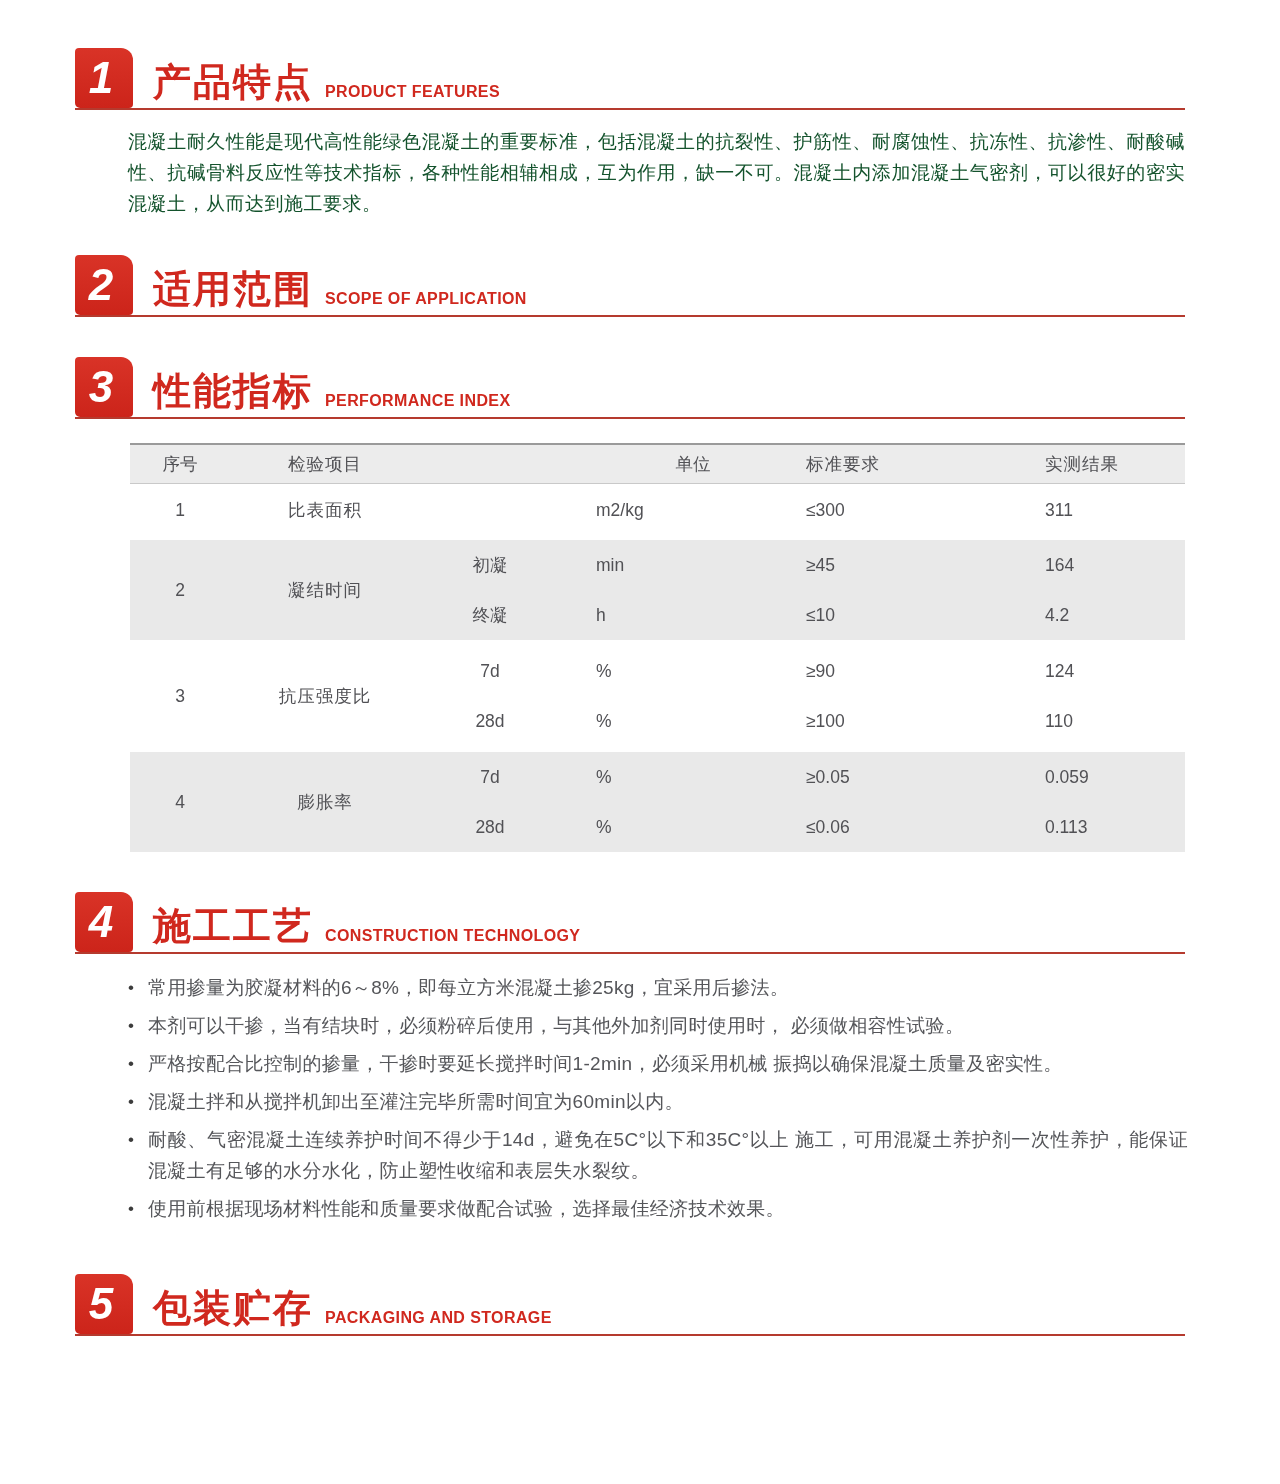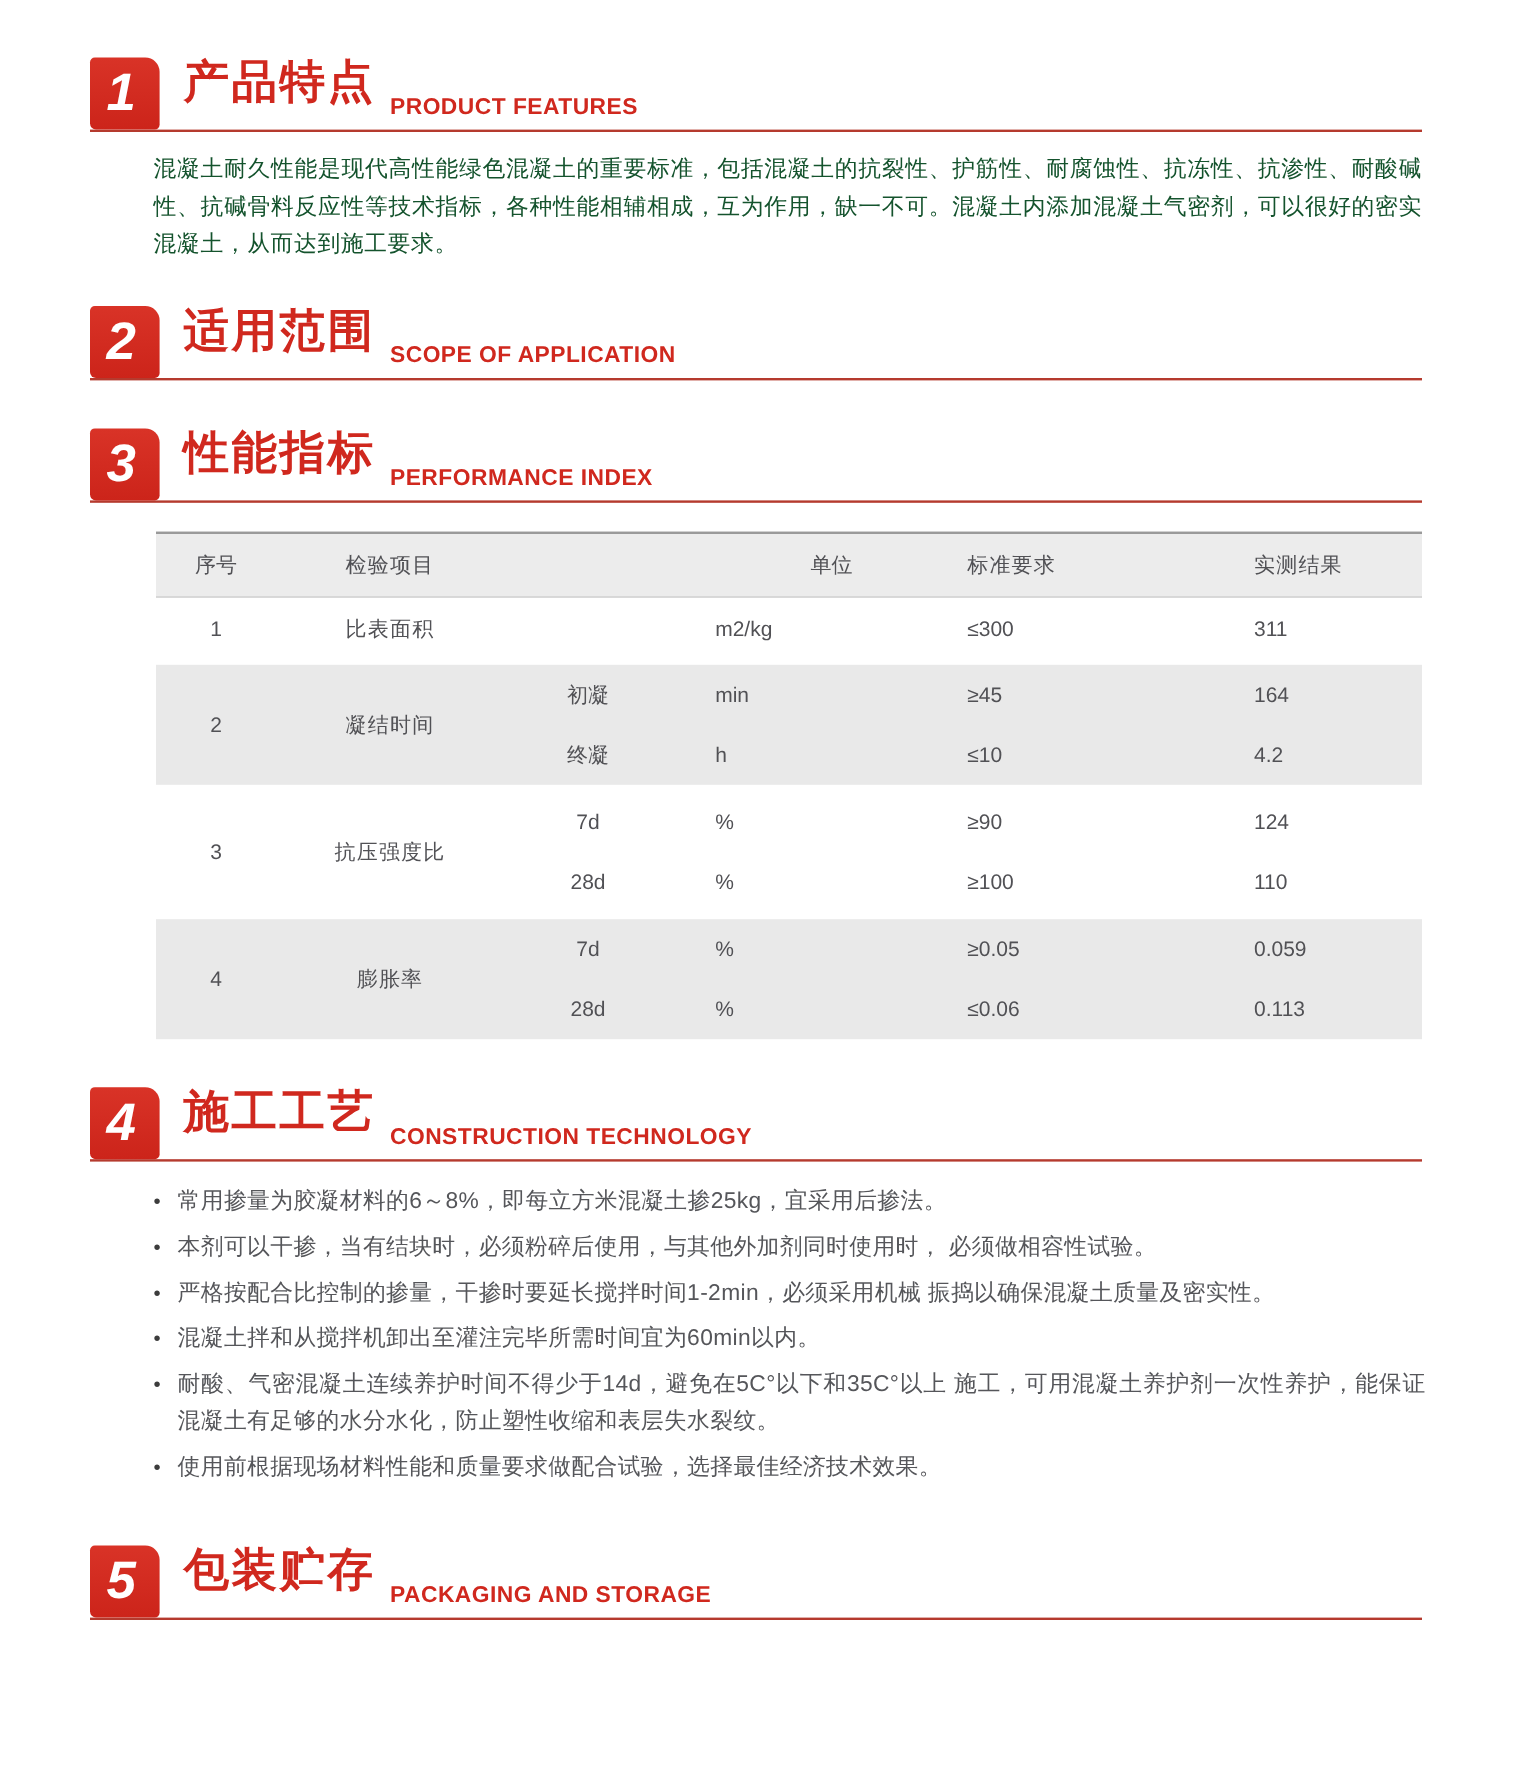--- a/index.html
+++ b/index.html
@@ -33,25 +33,25 @@
     padding-right: 6px;
     flex: 0 0 auto;
   }
   .sec-title-zh {
     color: #d0281e;
     font-size: 38px;
     font-weight: bold;
     letter-spacing: 2px;
     line-height: 1;
     margin-left: 20px;
-    padding-bottom: 20px;
+    padding-bottom: 7px;
   }
   .sec-title-en {
     color: #d0281e;
-    font-size: 19px;
+    font-size: 16px;
     font-weight: bold;
     letter-spacing: 0.4px;
     margin-left: 12px;
     padding-bottom: 7px;
   }
   
   .body-para {
     margin: 16px 0 0 53px;
     width: 1057px;
     color: #14532d;
@@ -68,21 +68,21 @@
   .ptable { margin: 24px 0 0 55px; width: 1055px; font-size: 17.5px; color: #515155; }
   .trow {
     display: grid;
     grid-template-columns: 100px 190px 140px 230px 235px 160px;
     align-items: center;
   }
   .thead {
     background: #ececec;
     border-top: 2px solid #9a9a9a;
     border-bottom: 1px solid #c9c9c9;
-    height: 55px;
+    height: 41px;
     margin-bottom: 2px;
   }
   .tgroup {
     display: grid;
     grid-template-columns: 100px 190px 140px 230px 235px 160px;
     margin-bottom: 6px;
   }
   .tgroup.grey { background: #e9e9e9; }
   .tgroup .c { display: flex; align-items: center; }
   .c-no   { grid-column: 1; justify-content: center; }

